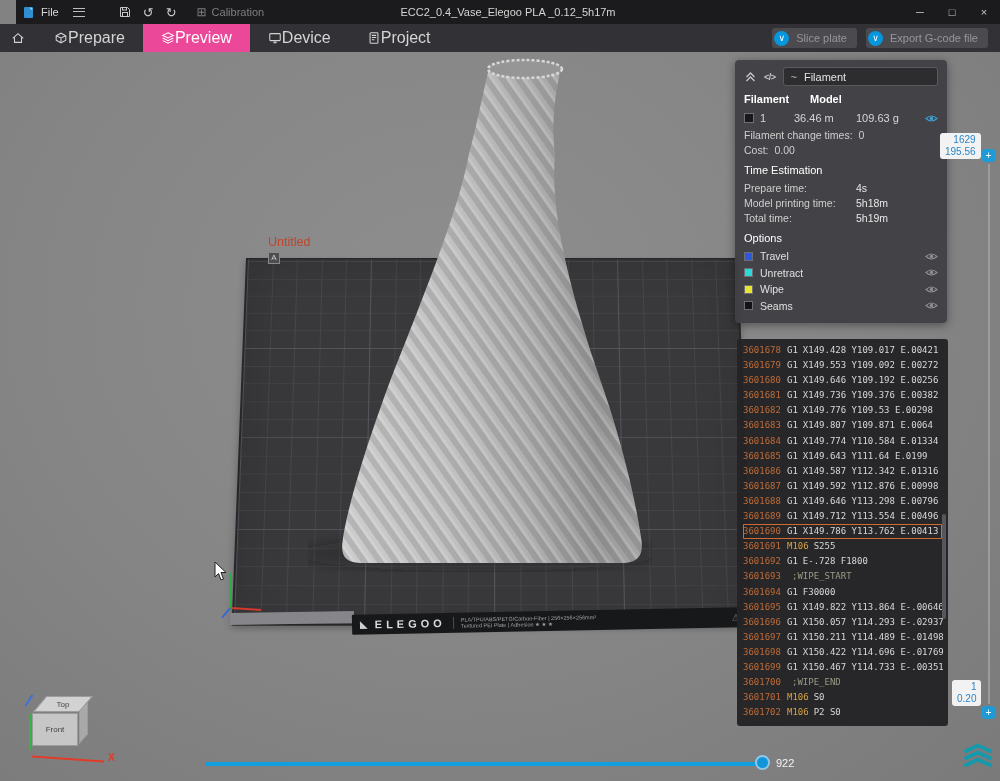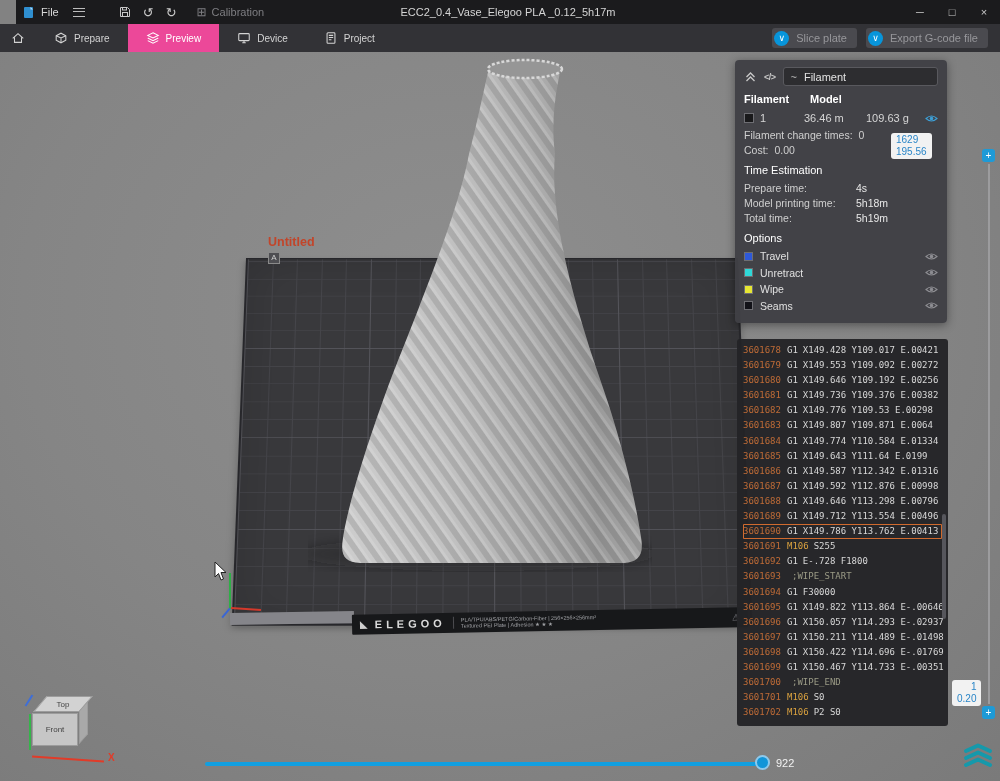--- a/index.html
+++ b/index.html
@@ -18,21 +18,21 @@
 .calib{margin-left:20px;display:flex;align-items:center;gap:5px;color:#7e7e82}
 .calib .glyph{font-size:12px}
 .tb-title{position:absolute;left:50%;transform:translateX(-50%);color:#d5d5d5;white-space:nowrap}
 .win-controls{margin-left:auto;display:flex;height:24px}
 .winbtn{width:32px;display:flex;align-items:center;justify-content:center;color:#c9c9c9;font-size:11px}
 
 
 .tabbar{position:absolute;top:24px;left:0;right:0;height:28px;background:#323236;display:flex;align-items:stretch;z-index:60}
 .home-btn{width:36px;display:flex;align-items:center;justify-content:center;color:#d2d2d2}
 .tabs{display:flex}
-.tab{display:flex;align-items:center;gap:6px;padding:4px 18px;font-size:10px;color:#d4d4d4;cursor:default}
+.tab{display:flex;align-items:center;gap:0;padding:4px 18px;font-size:16px;color:#d4d4d4;cursor:default}
 .tab.active{background:#ec4899;color:#fff}
 .ticon{width:14px;height:14px;fill:none;stroke:currentColor;stroke-width:1.2}
 .spacer{flex:1}
 .actions{display:flex;align-items:center;gap:9px;margin-right:12px}
 .action-btn{display:flex;align-items:center;height:20px;background:#4a4a4f;border-radius:3px;padding:0 10px 0 2px;color:#97979b;font-size:11px}
 .drop-circle{width:15px;height:15px;border-radius:50%;background:#0795db;color:#fff;font-size:9px;display:flex;align-items:center;justify-content:center;margin-right:7px}
 
 
 .viewport{position:absolute;top:52px;left:0;right:0;bottom:0;background:radial-gradient(ellipse at 45% 35%, #8e8e8e 0%, #858585 55%, #7a7a7a 100%);overflow:hidden}
 .plate-wrap{position:absolute;left:246px;top:206px;width:492px;height:372px;z-index:1}
@@ -44,21 +44,21 @@
   repeating-linear-gradient(0deg,#45454a 0 1px,transparent 1px 24.6px),
   repeating-linear-gradient(90deg,#45454a 0 1px,transparent 1px 24.6px);
  border:2px solid #27272b;box-shadow:0 4px 8px rgba(0,0,0,.25), inset 0 0 50px rgba(0,0,0,.15)}
 .front-edge-left{position:absolute;left:230px;top:560px;width:124px;height:12px;background:#85858a;transform:rotate(-1deg);z-index:3}
 .front-strip{position:absolute;left:352px;top:559px;width:396px;height:20px;background:#17181a;transform:rotate(-1.1deg);display:flex;align-items:center;padding:0 8px;gap:7px;z-index:3;border-radius:1px}
 .brand-tri{color:#cfcfcf;font-size:10px;line-height:10px}
 .brand-name{font-weight:bold;letter-spacing:4px;font-size:11px;color:#dadada}
 .strip-div{width:1px;height:12px;background:#4c4c50}
 .strip-info{font-size:5.5px;line-height:6.5px;color:#9fa0a4;white-space:nowrap}
 .strip-warn{margin-left:auto;color:#74747a;font-size:9px}
-.untitled{position:absolute;left:268px;top:183px;color:#c2452a;font-weight:bold;font-size:12.5px;z-index:3}
+.untitled{position:absolute;left:268px;top:183px;color:#c2452a;font-weight:normal;font-size:12.5px;z-index:3}
 .plate-badge{position:absolute;left:268px;top:200px;width:12px;height:12px;background:#4e4e52;border:1px solid #8a8a8a;color:#d0d0d0;font-size:8px;line-height:10px;text-align:center;z-index:3}
 .vase{position:absolute;left:308px;top:4px;z-index:2}
 .origin-green{position:absolute;left:229px;top:521px;width:2px;height:36px;background:#2fae47;z-index:3}
 .origin-red{position:absolute;left:231px;top:556px;width:30px;height:2px;background:#d4392b;transform:rotate(4deg);z-index:3}
 .origin-blue{position:absolute;left:225px;top:555px;width:2px;height:12px;background:#3a66d4;transform:rotate(40deg);z-index:3}
 
 
 .navcube{position:absolute;left:24px;top:642px;width:100px;height:84px;z-index:5;font-size:8px;color:#444}
 .cube-top{position:absolute;left:16px;top:2px;width:46px;height:16px;background:#d2d2d2;border:1px solid #9c9c9c;transform:skewX(-40deg);display:flex;align-items:center;justify-content:center}
 .cube-top span{transform:skewX(40deg)}
@@ -74,21 +74,21 @@
 .panel-head{display:flex;align-items:center;gap:7px;margin-bottom:7px}
 .phicon{display:flex;color:#c9c9c9}
 .code-ic{font-size:9px;font-weight:bold;color:#c9c9c9;letter-spacing:-.5px}
 .scheme-dd{flex:1;height:19px;background:#2d2d30;border:1px solid #59595e;border-radius:3px;display:flex;align-items:center;gap:7px;padding:0 7px;color:#e2e2e2}
 .scheme-dd .wave{color:#bbb}
 .col-head{display:flex;margin:2px 0 4px;font-weight:bold;color:#fff}
 .col-head .c1{width:66px}
 .f-row{display:flex;align-items:center;height:18px}
 .swatch{width:10px;height:10px;border:1px solid #6e6e73;flex:none}
 .f-row .fid{margin-left:6px;width:14px}
-.f-row .flen{width:62px;margin-left:30px}
+.f-row .flen{width:62px;margin-left:20px}
 .f-row .fwt{width:58px}
 .f-row .feye{margin-left:auto;display:flex}
 .kv{display:flex;gap:6px;height:15px;align-items:center;color:#cfcfcf;font-size:10.5px}
 .sec-title{font-weight:normal;color:#fff;margin:7px 0 4px;font-size:11px}
 .trow{display:flex;height:15px;font-size:10.5px;align-items:center}
 .tlabel{width:112px;color:#cfcfcf}
 .tval{color:#e8e8e8}
 .orow{display:flex;align-items:center;height:16.5px;gap:7px}
 .orow .olabel{flex:1;font-size:10.5px;color:#e0e0e0}
 .orow .oswatch{width:9px;height:9px;flex:none}
@@ -99,21 +99,21 @@
 .grow{display:flex;height:15.1px;line-height:15.1px;white-space:nowrap}
 .gnum{width:44px;color:#bf6b36;flex:none}
 .gcmd{margin-right:5px;color:#d8d8d8}
 .grow.m .gcmd{color:#d9a13f}
 .grest{color:#d8d8d8}
 .grow.comment .grest{color:#9a9a85}
 .grow.hl{box-shadow:inset 0 0 0 1px #d06a2e;border-radius:1px}
 .gscroll{position:absolute;right:2px;top:175px;width:4px;height:105px;background:#56565c;border-radius:2px}
 
 
-.top-badge{position:absolute;left:891px;top:133px;background:#f2f2f2;border-radius:3px;padding:1px 5px;font-size:10px;color:#2a86c8;text-align:left;line-height:12px;z-index:30}
+.top-badge{position:absolute;left:940px;top:133px;background:#f2f2f2;border-radius:3px;padding:1px 5px;font-size:10px;color:#2a86c8;text-align:right;line-height:12px;z-index:30}
 .bottom-badge{position:absolute;left:952px;top:680px;background:#f2f2f2;border-radius:3px;padding:1px 5px;font-size:10px;color:#2a86c8;text-align:right;line-height:12px;z-index:30}
 .vtrack{position:absolute;left:988px;top:164px;width:2px;height:540px;background:#9c9c9e;z-index:25}
 .vhandle{position:absolute;width:13px;height:13px;background:#1e9ad6;border-radius:3px;color:#fff;font-size:10px;line-height:12px;display:flex;align-items:center;justify-content:center;z-index:30}
 .vhandle.top{left:982px;top:149px}
 .vhandle.bottom{left:982px;top:706px}
 .htrack{position:absolute;left:205px;top:762px;width:560px;height:4px;background:#129fe0;border-radius:2px;z-index:25}
 .hhandle{position:absolute;left:755px;top:755px;width:15px;height:15px;border-radius:50%;background:#1195d8;border:2px solid #8ec9ec;z-index:26}
 .hlabel{position:absolute;left:776px;top:757px;color:#f2f2f2;font-size:11px;z-index:26}
 
 

